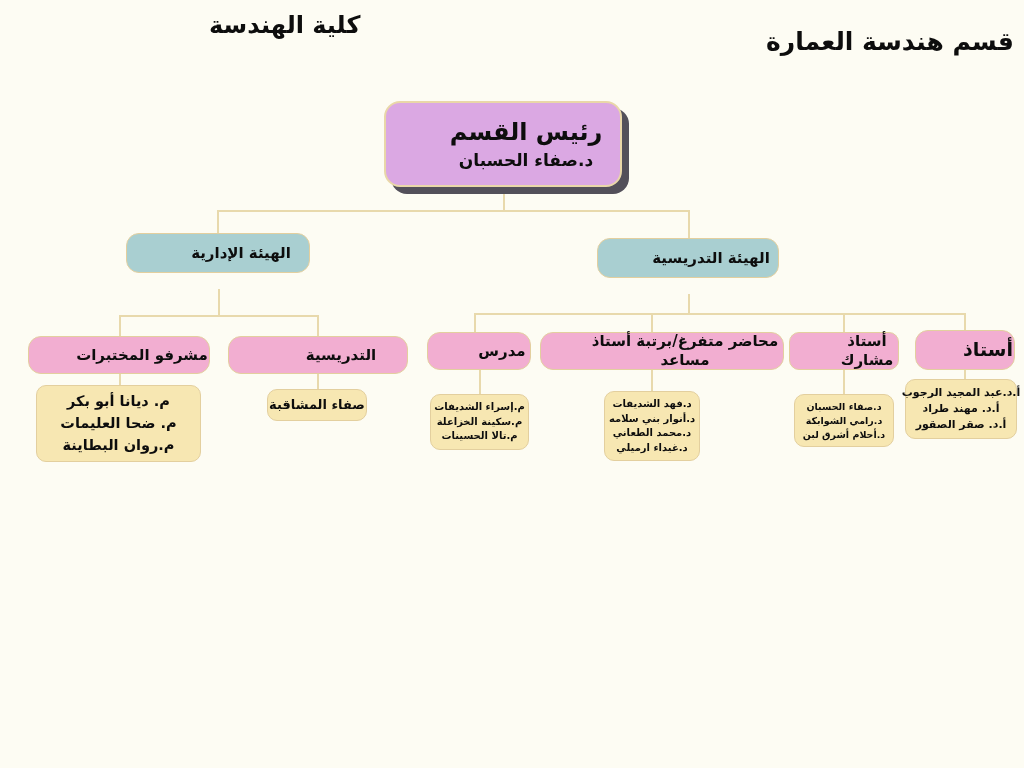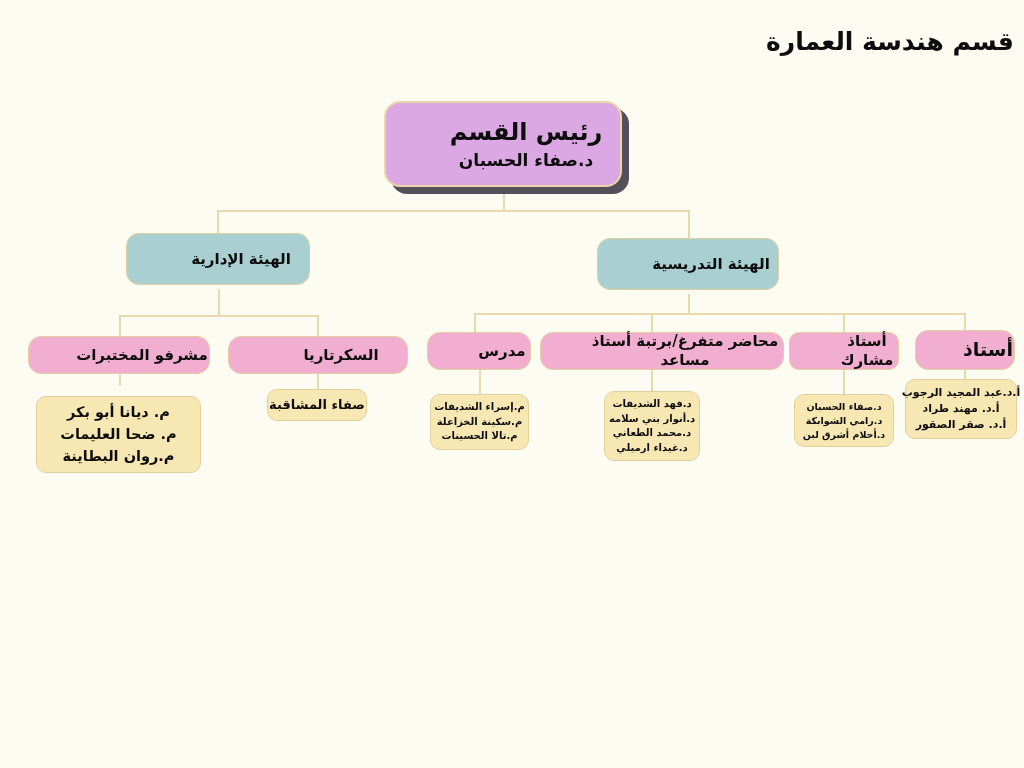--- a/index.html
+++ b/index.html
@@ -75,21 +75,21 @@
     border-radius: 16px;
     box-shadow: 7px 7px 0 0 #53505a;
     gap: 3px;
   }
   #node-root .title { font-size: 24px; }
   #node-root .person { font-size: 17px; }
 
   
   .node-teal {
     background: #a9cfd1;
-    height: 52px;
+    height: 40px;
     font-size: 15px;
   }
   #node-admin  { left: 126px; top: 233px; width: 184px; }
   #node-teach  { left: 597px; top: 238px; width: 182px; }
 
   
   .node-pink {
     background: #f2aed1;
     height: 38px;
     font-size: 15px;
@@ -109,38 +109,39 @@
     padding: 5px 8px;
     text-align: center;
     gap: 0;
   }
   .node-list .name {
     display: block;
     white-space: nowrap;
     font-weight: bold;
     color: #0d0d0d;
   }
-  #list-labs       { left: 36px;  top: 385px; width: 165px; font-size: 14.5px; margin-top: 11px; }
+  #list-labs       { left: 36px;  top: 385px; width: 165px; font-size: 14.5px; }
   #list-labs .name { line-height: 1.5; }
   #list-secretary  { left: 267px; top: 389px; width: 100px; font-size: 13px; }
   #list-secretary .name { line-height: 1.5; }
   #list-instructor { left: 430px; top: 394px; width: 99px;  font-size: 10px; }
   #list-instructor .name { line-height: 1.45; }
   #list-lecturer   { left: 604px; top: 391px; width: 96px;  font-size: 10px; }
   #list-lecturer .name { line-height: 1.45; }
   #list-assoc      { left: 794px; top: 394px; width: 100px; font-size: 9.5px; }
   #list-assoc .name { line-height: 1.45; }
   #list-prof       { left: 905px; top: 379px; width: 112px; font-size: 11px; justify-content: center; }
   #list-prof .name { line-height: 1.45; }
 </style>
 </head>
 <body>
 
 <div id="canvas">
 
+  <div class="heading" id="heading-college">كلية الهندسة</div>
   <div class="heading" id="heading-department">قسم هندسة العمارة</div>
 
   <div class="line v" style="left:503px; top:187px; height:24px;"></div>
   <div class="line h" style="left:217px; top:210px; width:472px;"></div>
   <div class="line v" style="left:217px; top:210px; height:24px;"></div>
   <div class="line v" style="left:688px; top:210px; height:29px;"></div>
 
   <div class="line v" style="left:218px; top:289px; height:27px;"></div>
   <div class="line h" style="left:119px; top:315px; width:199px;"></div>
   <div class="line v" style="left:119px; top:315px; height:22px;"></div>
@@ -170,21 +171,21 @@
     <span>الهيئة الإدارية</span>
   </div>
   <div class="node node-teal" id="node-teach">
     <span>الهيئة التدريسية</span>
   </div>
 
   <div class="node node-pink" id="node-labs">
     <span>مشرفو المختبرات</span>
   </div>
   <div class="node node-pink" id="node-secretary">
-    <span>السكرتاريا</span>
+    <span>التدريسية</span>
   </div>
   <div class="node node-pink" id="node-instructor">
     <span>مدرس</span>
   </div>
   <div class="node node-pink" id="node-lecturer">
     <span>محاضر متفرغ/برتبة أستاذ مساعد</span>
   </div>
   <div class="node node-pink" id="node-assoc">
     <span>أستاذ مشارك</span>
   </div>

